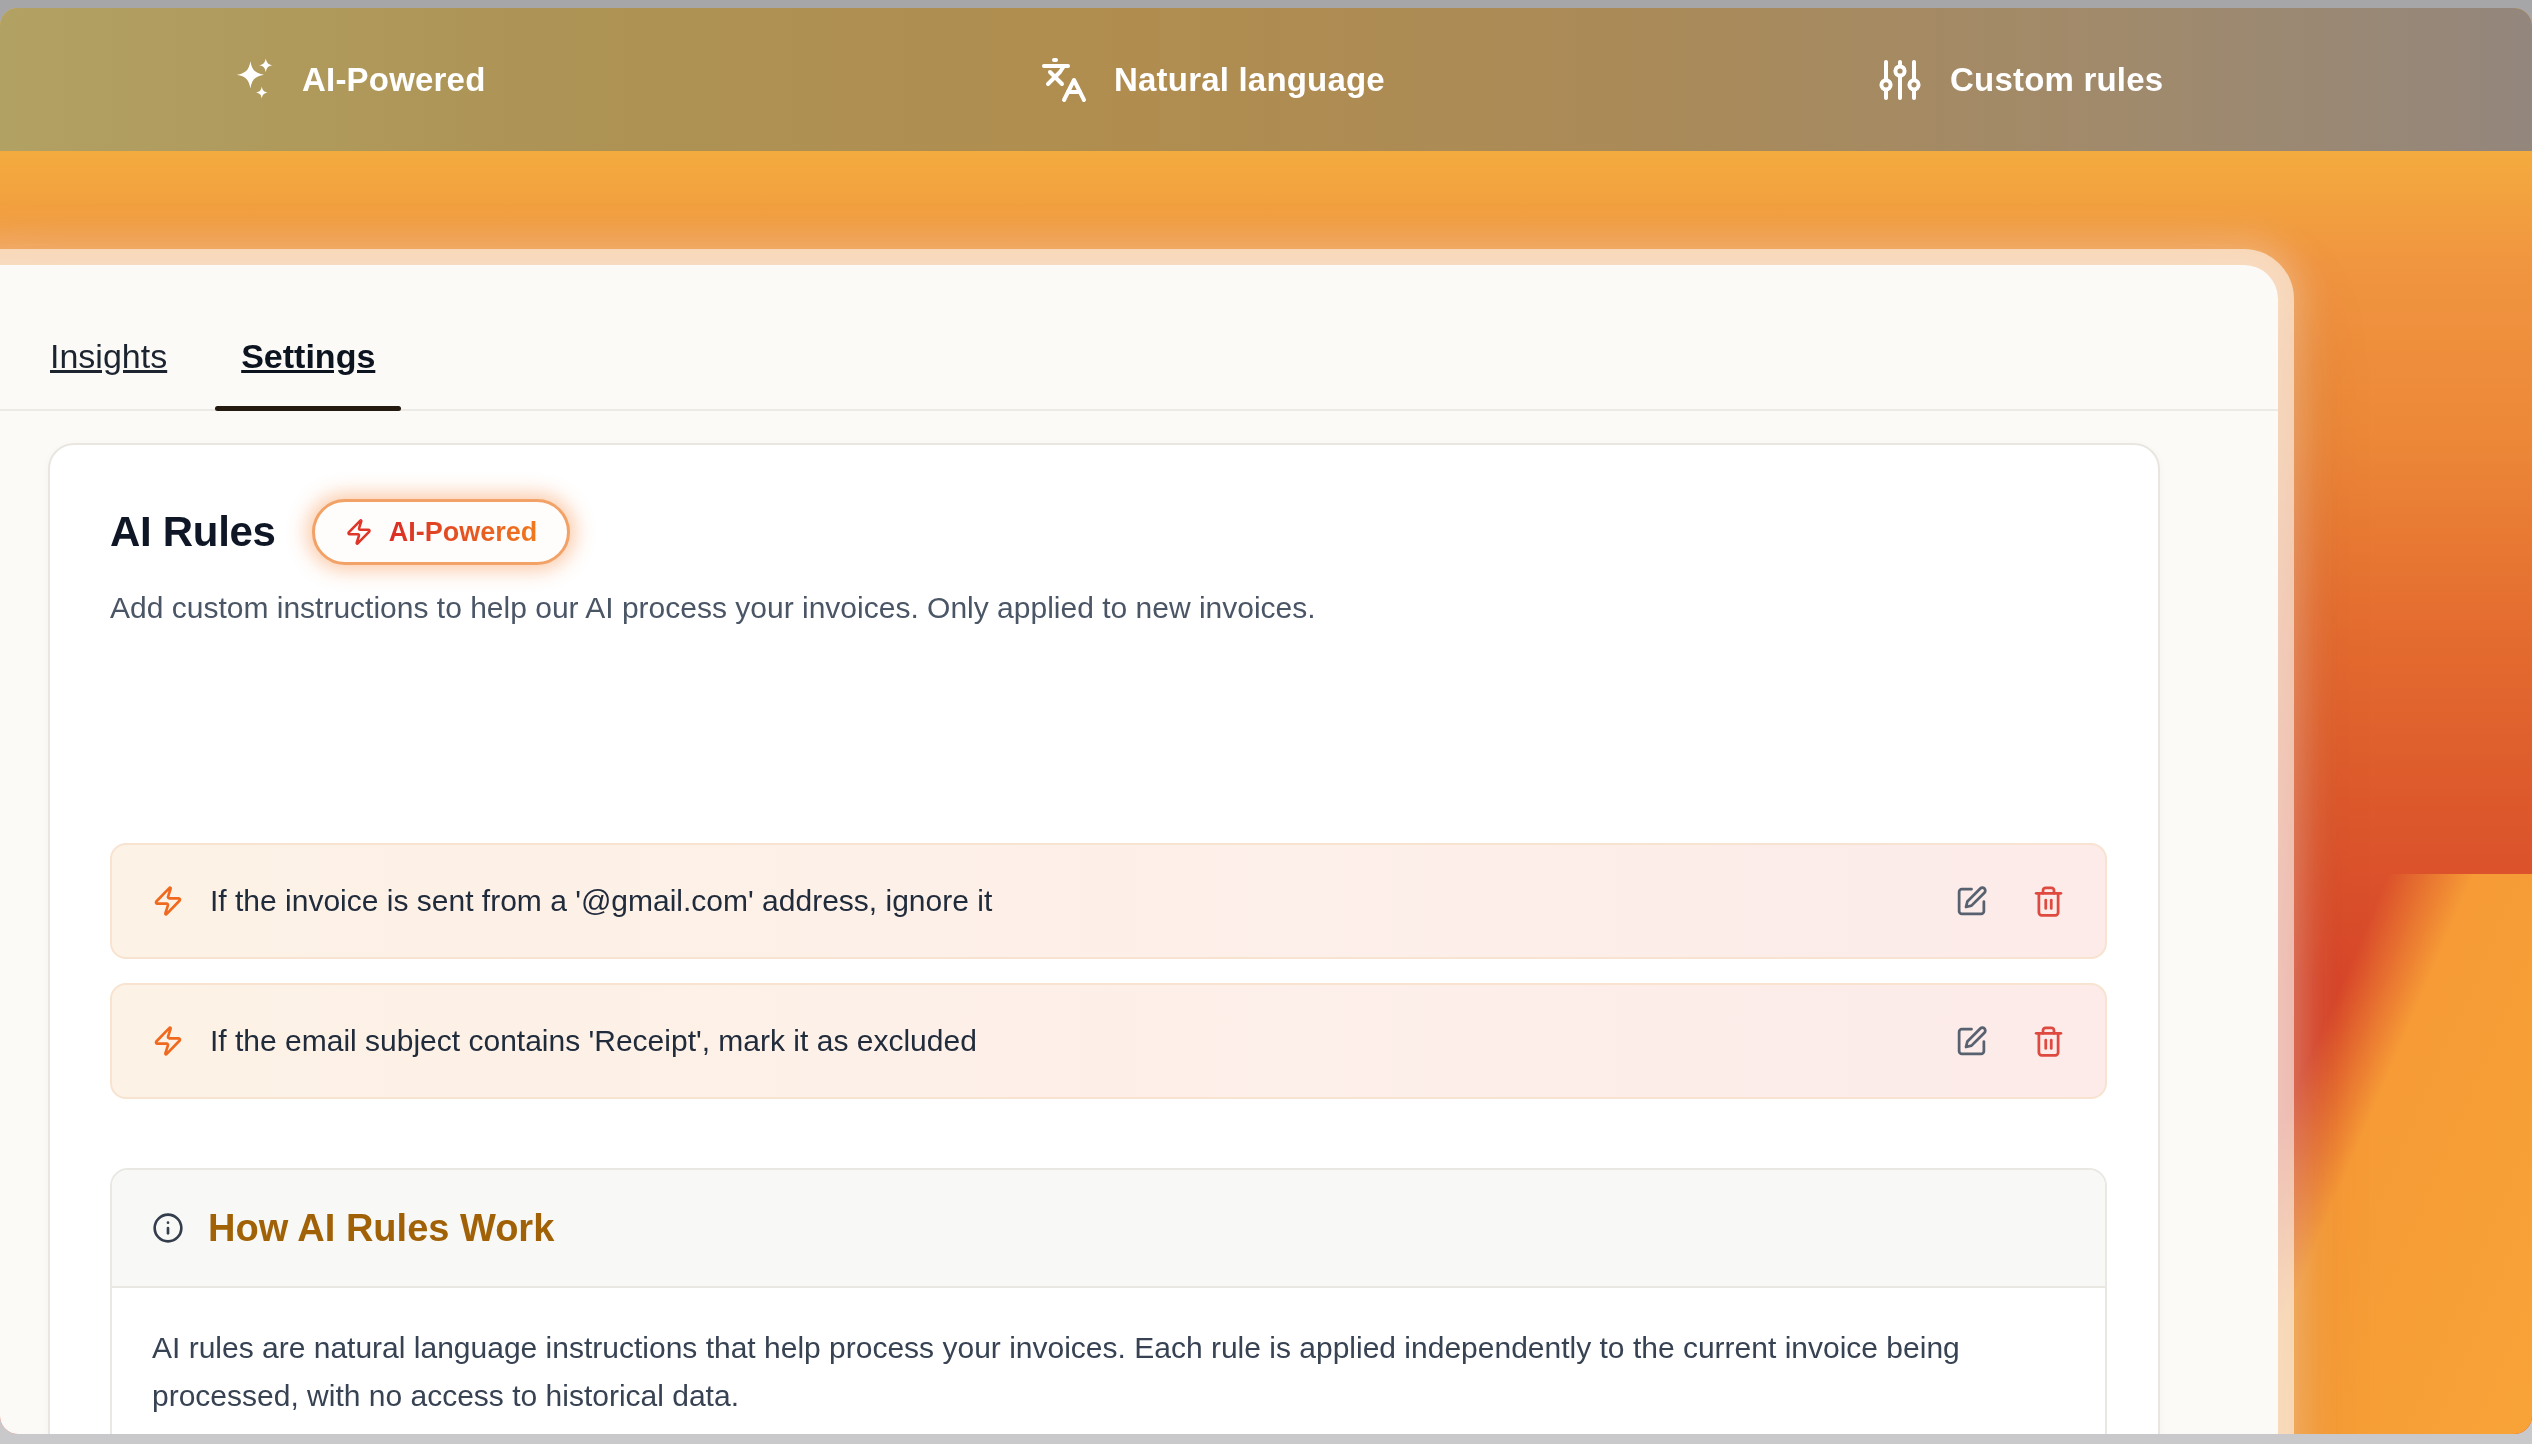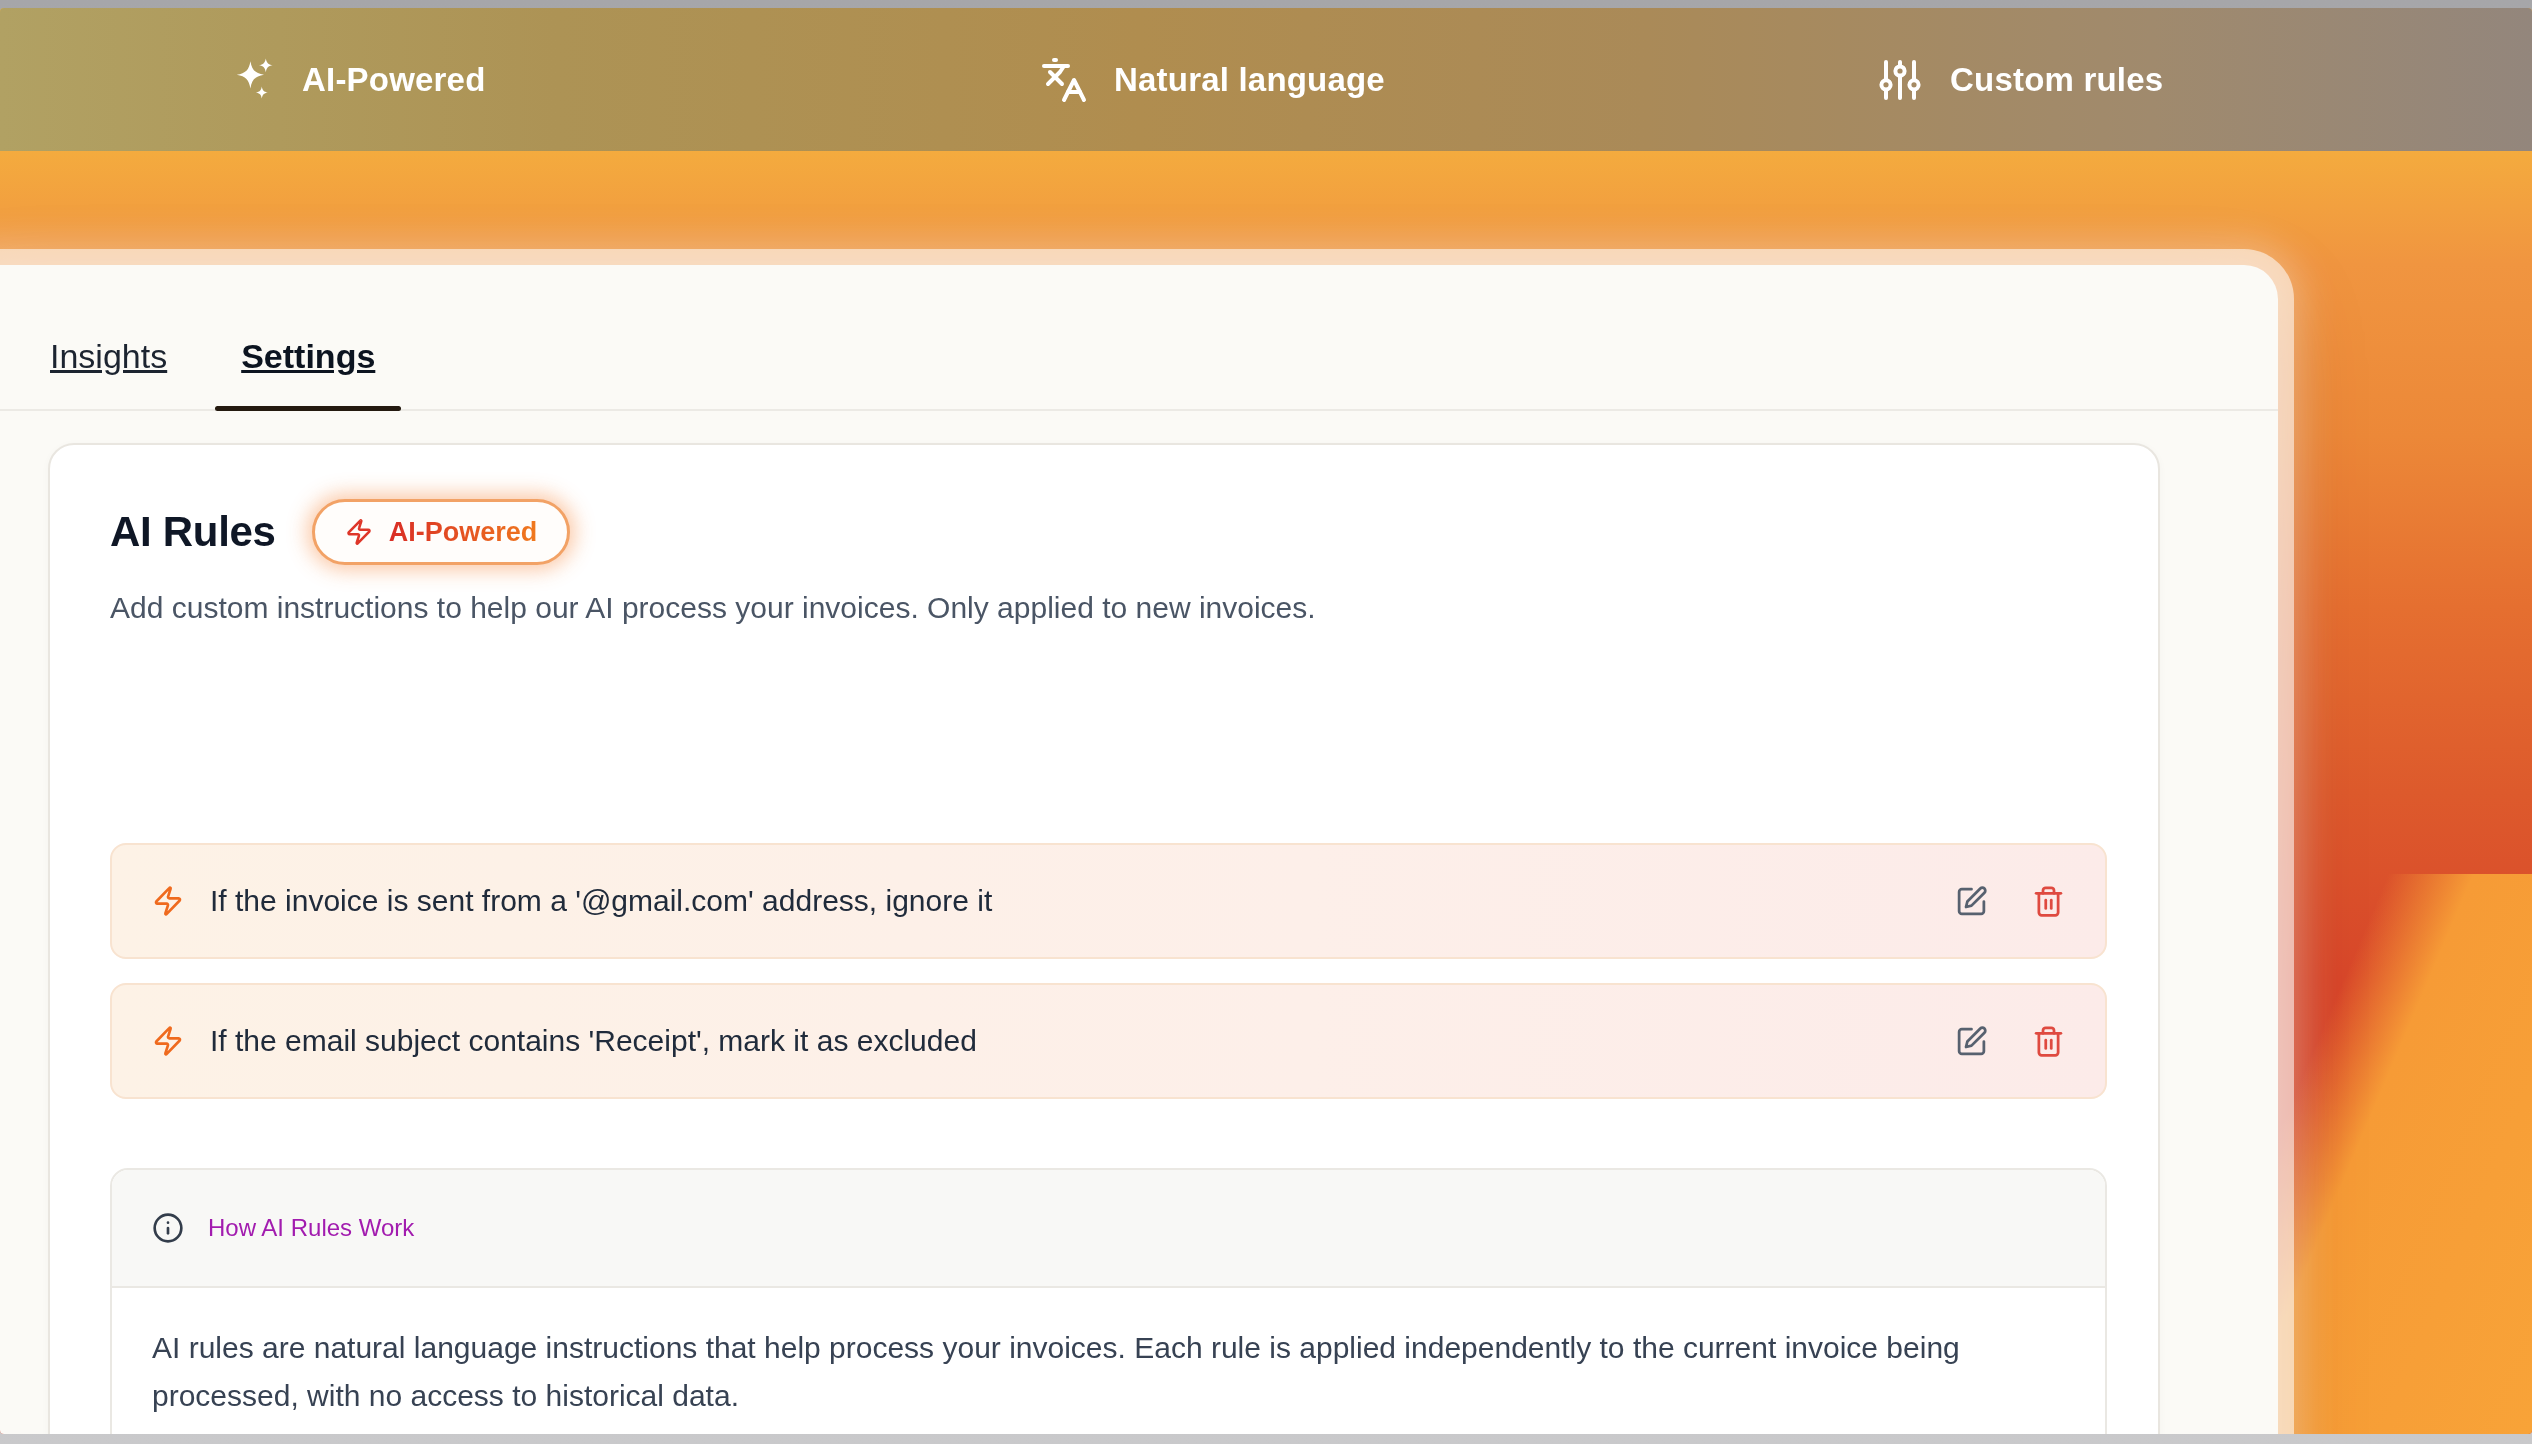--- a/index.html
+++ b/index.html
@@ -5,21 +5,21 @@
   * { margin:0; padding:0; box-sizing:border-box; }
   html,body { width:2532px; height:1444px; }
   body {
     font-family:"Liberation Sans","DejaVu Sans",sans-serif;
     background:linear-gradient(#a6a6a9,#c9c9cb);
     position:relative; overflow:hidden;
   }
   
   .frame {
     position:absolute; left:0; right:0; top:8px; bottom:10px;
-    border-radius:4px; overflow:hidden;
+    border-radius:18px; overflow:hidden;
     background:
       linear-gradient(180deg,
         #f7b63e 0%, #f4ab3e 10%, #f09540 18%,
         #ec8838 30%, #e56f30 42%, #dd5a2c 55%,
         #d8472a 68%, #d64129 100%);
   }
   
   .bg-wedge {
     position:absolute; right:0; bottom:0; width:420px; height:560px;
     background:linear-gradient(113deg, rgba(247,156,53,0) 42%, #f69b36 55%, #f8a338 100%);
@@ -125,21 +125,21 @@
 
   .info-box {
     position:absolute; left:60px; top:723px; width:1997px; height:420px;
     border:2px solid #eae8e3; border-radius:18px; overflow:hidden; background:#fff;
   }
   .info-header {
     height:118px; background:#f8f8f6; border-bottom:2px solid #eae8e3;
     display:flex; align-items:center; gap:24px; padding:0 40px;
   }
   .info-header .i-icon { width:32px; height:32px; color:#333d4b; }
-  .info-title { font-size:24px; font-weight:400; color:#a21caf; }
+  .info-title { font-size:38px; font-weight:700; color:#a16207; }
   .info-body { padding:36px 40px; font-size:30px; line-height:1.6; color:#374253; }
 </style>
 </head>
 <body>
 
 <div class="frame">
   <div class="bg-wedge"></div>
 
   <div class="feature-bar">
     <div class="feature-item" id="feat-1">

